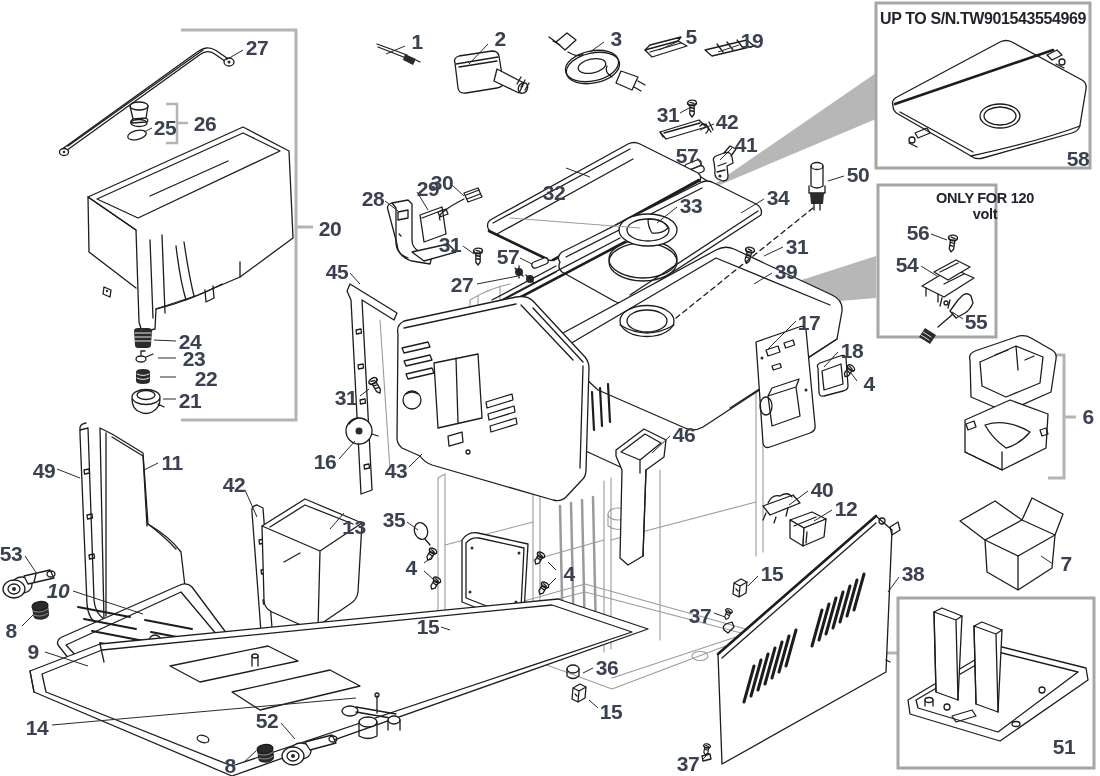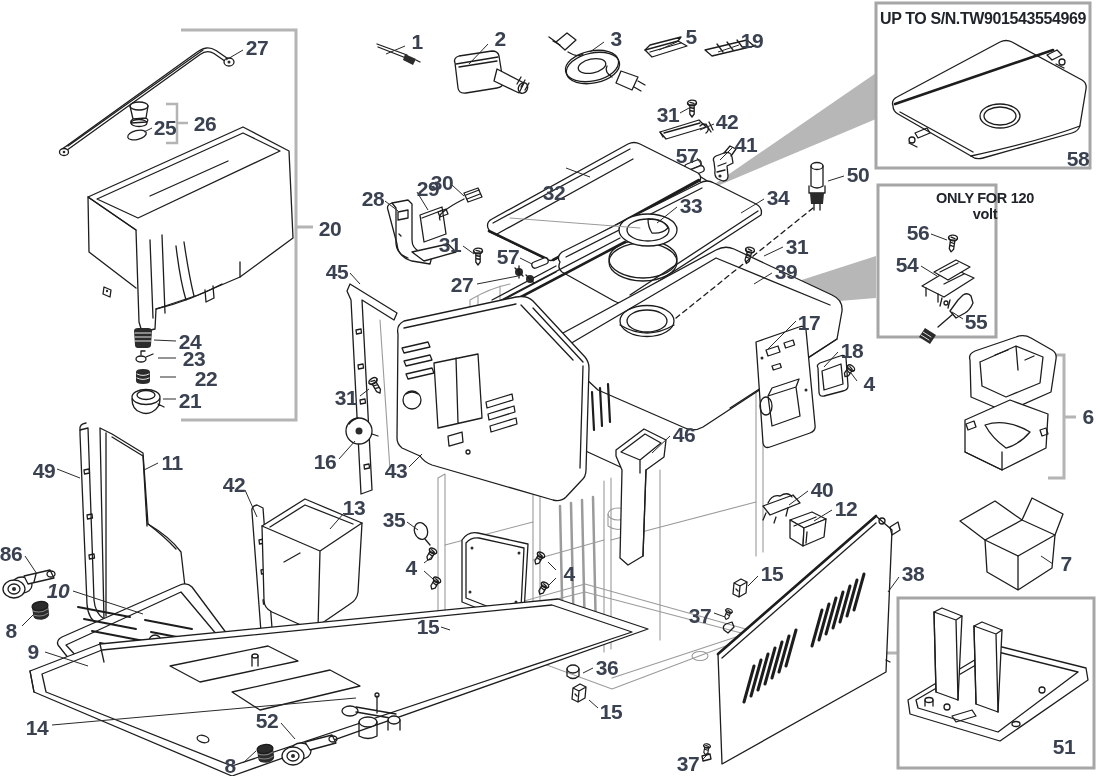--- a/index.html
+++ b/index.html
@@ -553,28 +553,28 @@
       <div class="callout" style="left: 852px; top: 350px;">18</div>
       <div class="callout" style="left: 869px; top: 383px;">4</div>
       <div class="callout" style="left: 346px; top: 397px;">31</div>
       <div class="callout" style="left: 325px; top: 461px;">16</div>
       <div class="callout" style="left: 1088px; top: 416px;">6</div>
       <div class="callout" style="left: 396px; top: 470px;">43</div>
       <div class="callout" style="left: 684px; top: 434px;">46</div>
       <div class="callout" style="left: 44px; top: 470px;">49</div>
       <div class="callout" style="left: 172px; top: 462px;">11</div>
       <div class="callout" style="left: 234px; top: 484px;">42</div>
-      <div class="callout" style="left: 354px; top: 507px;">13</div>
+      <div class="callout" style="left: 354px; top: 528px; font-family: Liberation Mono, monospace;">13</div>
       <div class="callout" style="left: 394px; top: 519px;">35</div>
       <div class="callout" style="left: 822px; top: 489px;">40</div>
       <div class="callout" style="left: 846px; top: 508px;">12</div>
       <div class="callout" style="left: 1066px; top: 563px;">7</div>
       <div class="callout" style="left: 411px; top: 567px;">4</div>
       <div class="callout" style="left: 569px; top: 573px;">4</div>
-      <div class="callout" style="left: 11px; top: 553px;">86</div>
+      <div class="callout" style="left: 11px; top: 553px;">53</div>
       <div class="callout" style="left: 58px; top: 590px; font-style: italic;">10</div>
       <div class="callout" style="left: 11px; top: 630px;">8</div>
       <div class="callout" style="left: 428px; top: 626px;">15</div>
       <div class="callout" style="left: 33px; top: 651px;">9</div>
       <div class="callout" style="left: 772px; top: 573px;">15</div>
       <div class="callout" style="left: 700px; top: 615px;">37</div>
       <div class="callout" style="left: 913px; top: 573px;">38</div>
       <div class="callout" style="left: 607px; top: 667px;">36</div>
       <div class="callout" style="left: 611px; top: 711px;">15</div>
       <div class="callout" style="left: 37px; top: 727px;">14</div>

